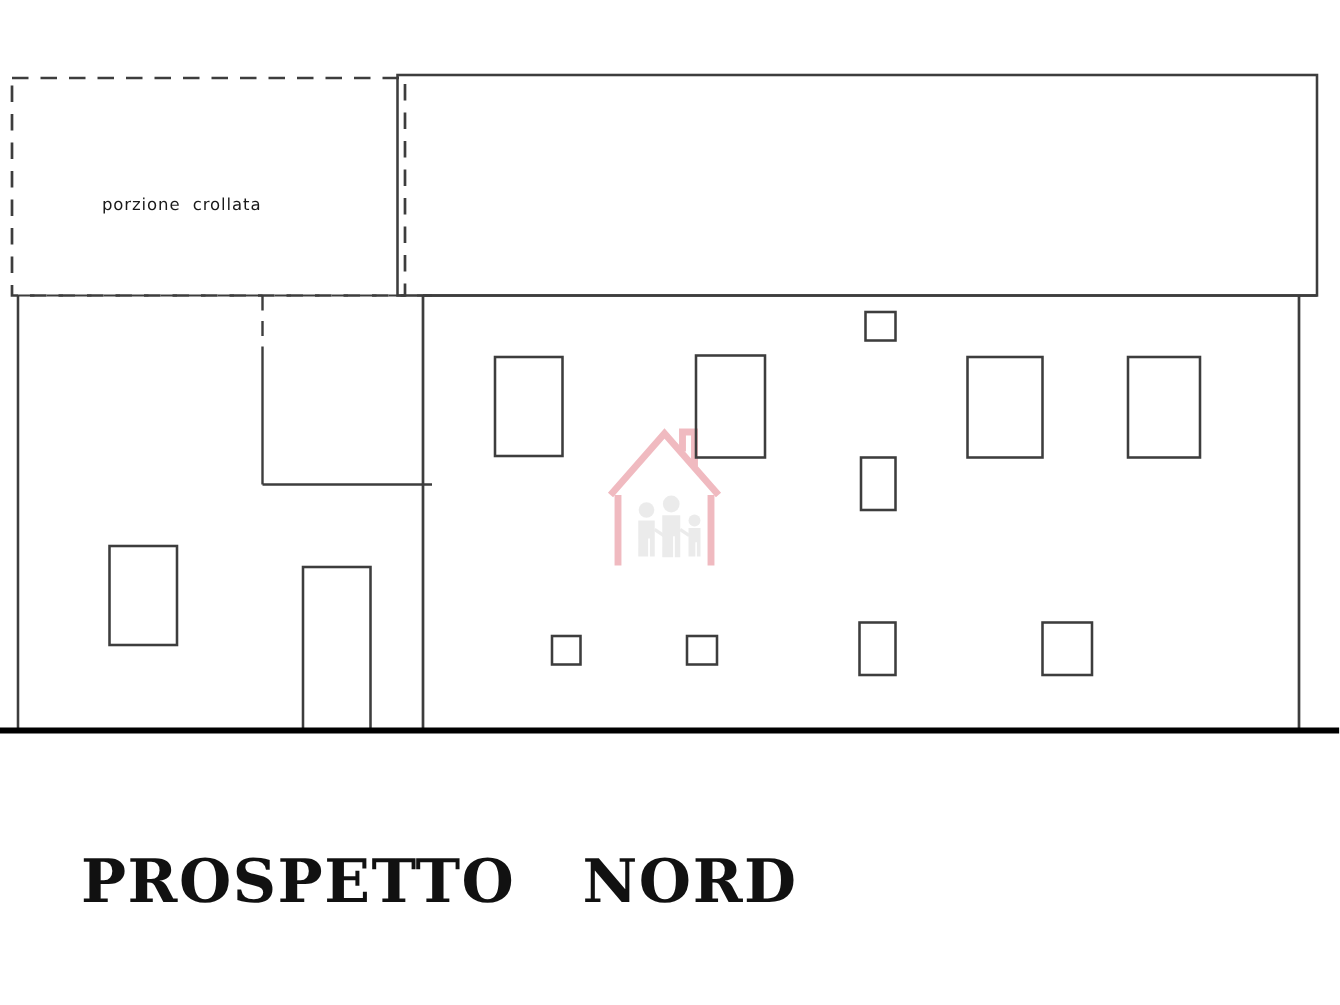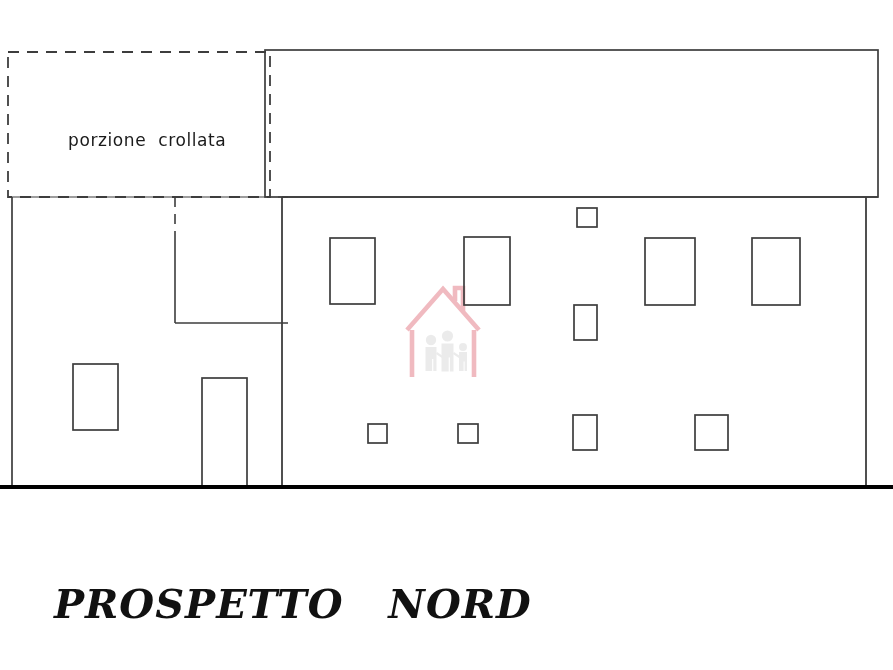--- a/index.html
+++ b/index.html
@@ -24,32 +24,31 @@
     top: 0;
     width: 893px;
     height: 670px;
     display: block;
   }
   .label-crollata {
     position: absolute;
     left: 68px;
     top: 130px;
     font-family: "DejaVu Sans", sans-serif;
-    font-size: 17px;
+    font-size: 11px;
     font-weight: 400;
     letter-spacing: 0.6px;
     color: #1a1a1a;
     white-space: pre;
   }
   .title-prospetto {
     position: absolute;
     left: 54px;
-    top: 580px;
+    top: 564px;
     font-family: "DejaVu Serif", serif;
-    font-style: italic;
     font-weight: 700;
     font-size: 40px;
     letter-spacing: 1px;
     color: #111111;
     white-space: pre;
   }
 </style>
 </head>
 <body>
 

